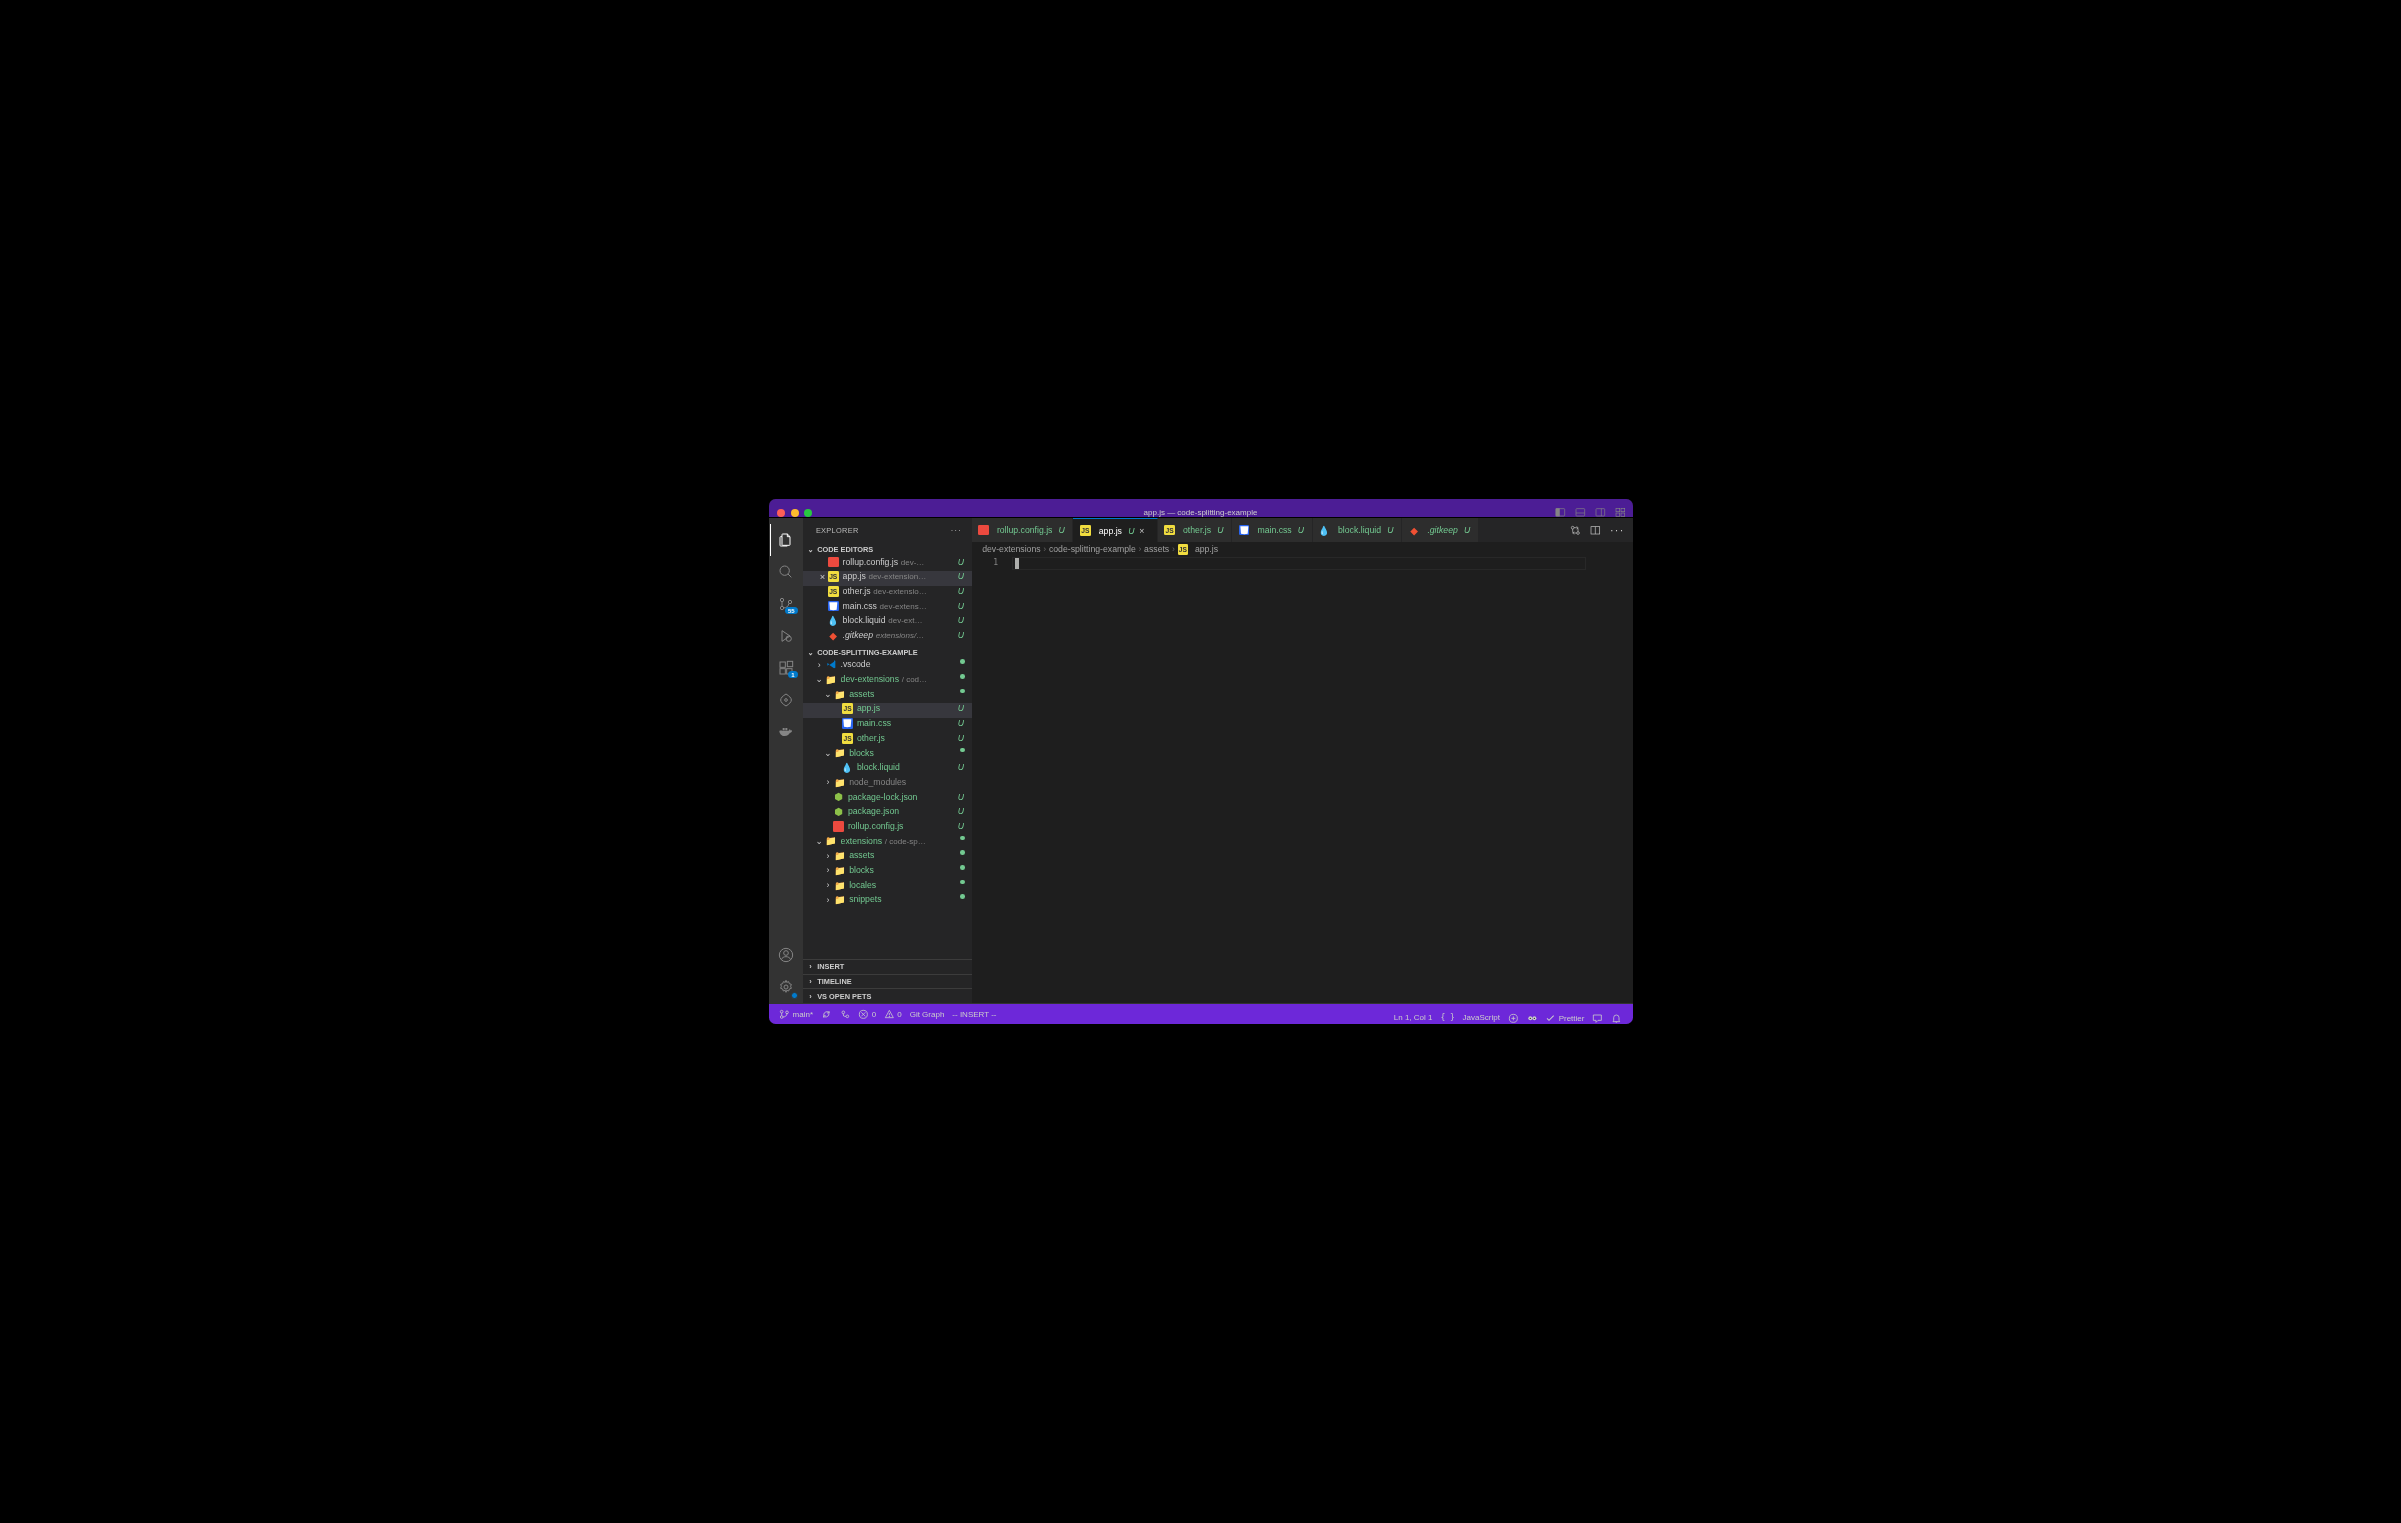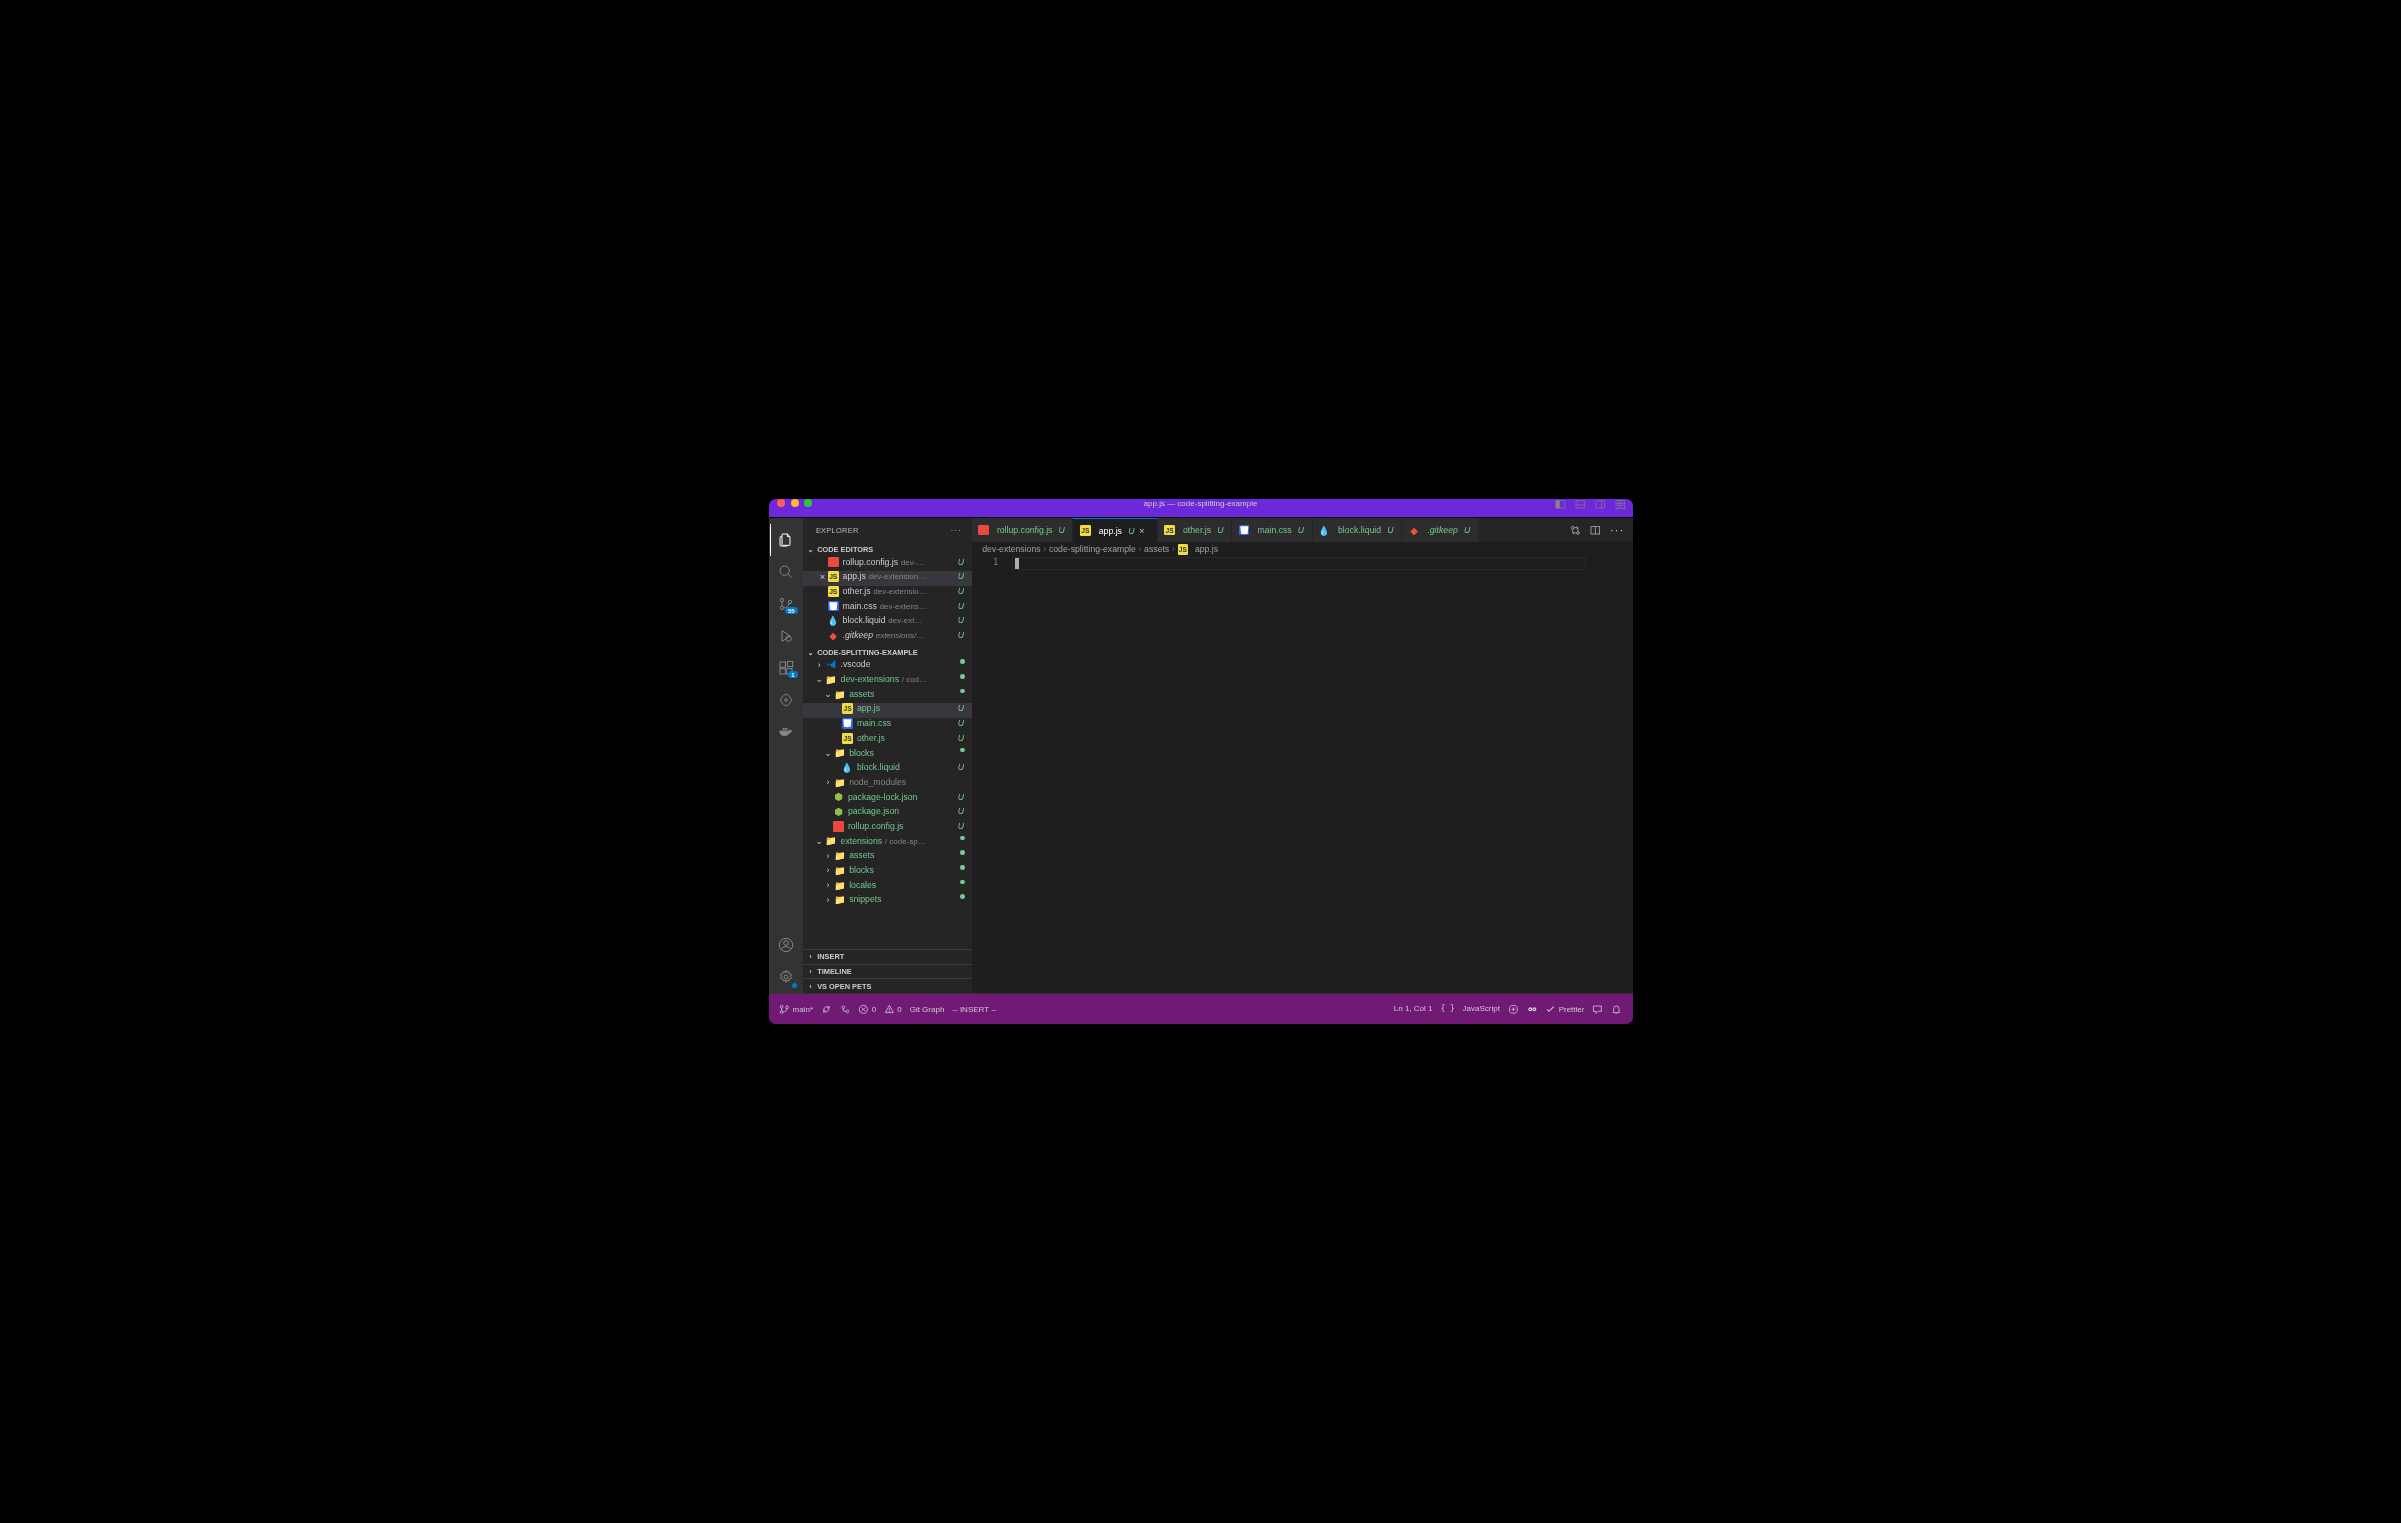--- a/index.html
+++ b/index.html
@@ -1,18 +1,18 @@
 <!DOCTYPE html>
 <html style="font-size:10.7px"><head>
 <meta charset="utf-8">
 <style>
 *{box-sizing:border-box;margin:0;padding:0;font-family:-apple-system,BlinkMacSystemFont,"Segoe UI",sans-serif;user-select:none}
 body{background:#000;display:flex;align-items:center;justify-content:center;height:100vh}
 .window{width:864px;height:525px;background:#1e1e1e;border-radius:6.7px;overflow:hidden;display:flex;flex-direction:column;box-shadow:0 13.4px 40px rgba(0,0,0,.5)}
-.titlebar{height:19.4px;background:#6d28d9;display:flex;align-items:flex-start;position:relative;border-bottom:0.7px solid #000}
+.titlebar{height:19.4px;background:#4c1d95;display:flex;align-items:flex-end;position:relative;border-bottom:0.7px solid #000}
 .traffic{display:flex;gap:5.4px;padding-left:8.7px}
 .dot{width:8px;height:8px;border-radius:50%}
 .r{background:#ff5f57}.y{background:#febc2e}.g{background:#28c840}
 .title{position:absolute;left:50%;transform:translateX(-50%);color:#ccc;font-size:8px}
 .title-controls{position:absolute;right:6.7px;display:flex;gap:9.4px}
 .tc{width:10.7px;height:10.7px;color:#858585;display:flex;align-items:center;justify-content:center}
 .body{flex:1;display:flex;overflow:hidden}
 .activitybar{width:34px;background:#333333;display:flex;flex-direction:column;align-items:center;padding-top:5.4px;border-left:1.3px solid transparent}
 .ab-item{width:32px;height:32px;display:flex;align-items:center;justify-content:center;color:#858585;position:relative;cursor:pointer}
 .ab-item.active{color:#fff}
@@ -55,21 +55,21 @@
 .tab .close-t{width:10.7px;color:#ccc;visibility:hidden}
 .tab.active .close-t,.tab:hover .close-t{visibility:visible}
 .tab .stat{margin-left:1.3px}
 .tab-actions{margin-left:auto;display:flex;align-items:center;gap:9.4px;padding:0 8px;color:#ccc}
 .breadcrumb{height:14.7px;display:flex;align-items:center;padding-left:10.7px;font-size:8.7px;color:#a0a0a0;gap:2.7px}
 .bc-sep{color:#666}
 .editor{flex:1;display:flex;background:#1e1e1e;position:relative}
 .gutter{width:40px;text-align:right;padding-right:13.4px;padding-top:1.3px;color:#858585;font-family:Menlo,monospace;font-size:8px}
 .cursor-line{position:absolute;left:40px;top:0.7px;width:calc(100% - 87px);height:12.7px;border:0.7px solid #282828}
 .cursor{position:absolute;left:43px;top:1.3px;width:4px;height:10.7px;background:#aeafad}
-.statusbar{height:31px;background:#701a75;border-top:0.7px solid #333;display:flex;align-items:center;font-size:8px;color:#ccc;padding:0 6.7px}
+.statusbar{height:21px;background:#6d28d9;border-top:0.7px solid #333;display:flex;align-items:flex-end;font-size:8px;color:#ccc;padding:0 6.7px}
 .sb-item{display:flex;align-items:center;gap:2.7px;padding:0 4px;cursor:pointer;height:100%}
 .sb-right{margin-left:auto;display:flex}
 svg{width:100%;height:100%}
 .ic16{width:10.7px;height:10.7px}
 .ic22{width:16px;height:16px}
 </style>
 </head>
 <body>
 
 <div class="window">

